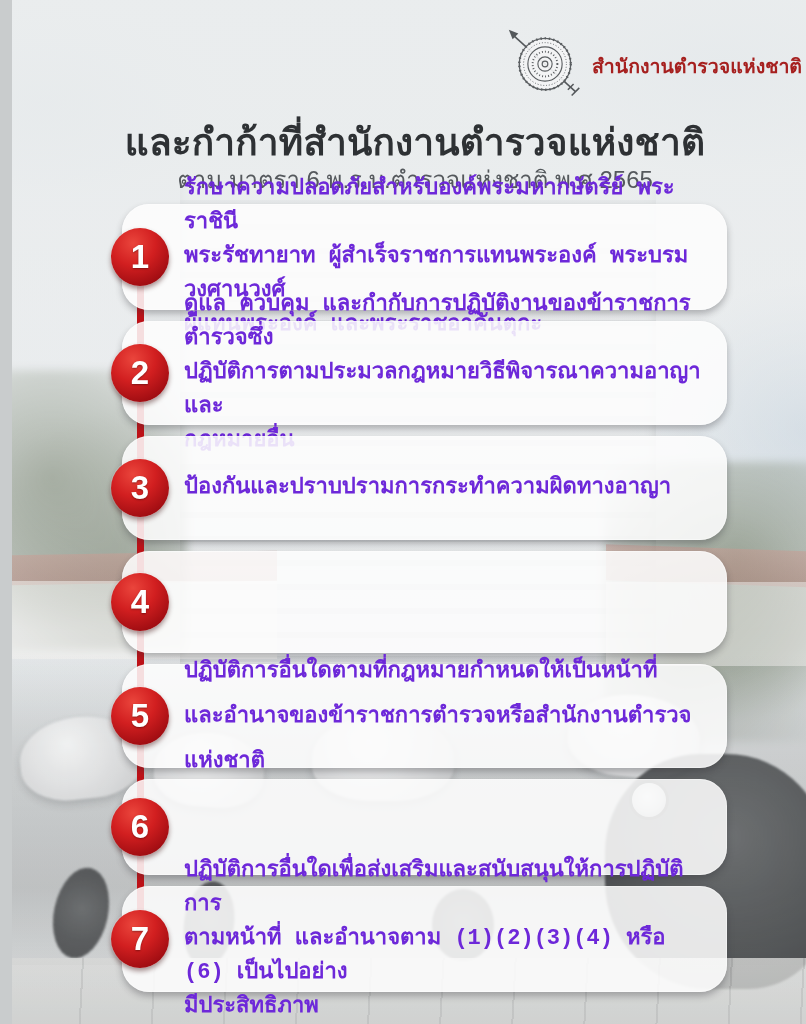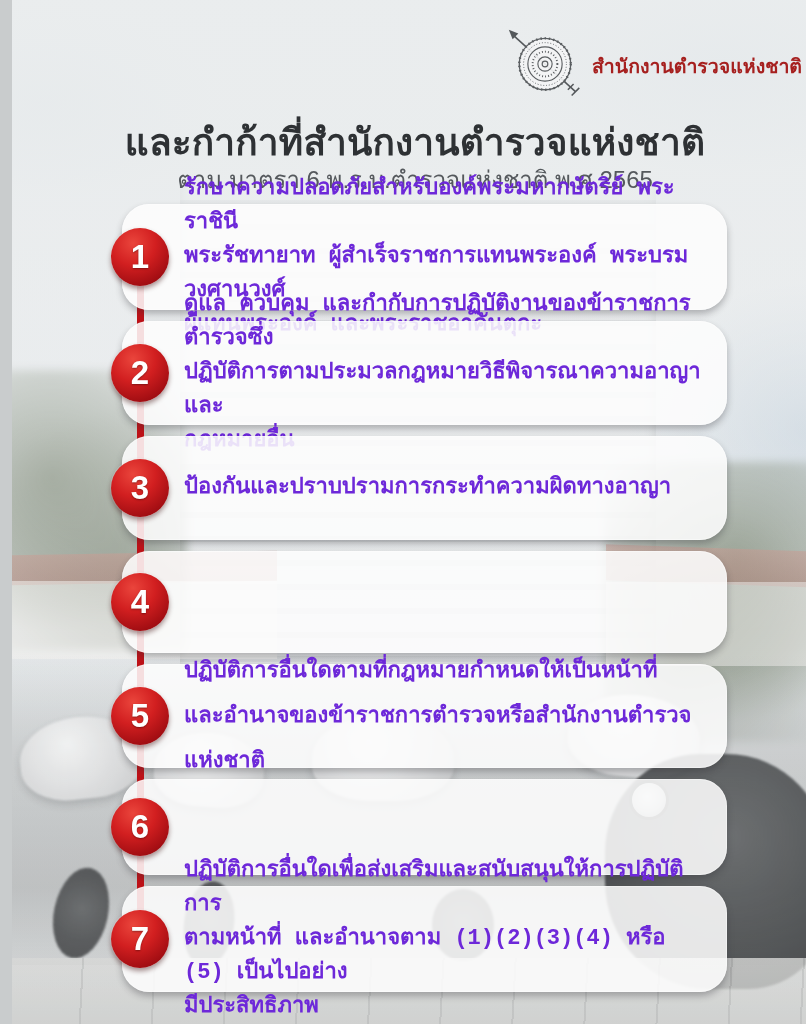--- a/index.html
+++ b/index.html
@@ -191,18 +191,18 @@
 และอำนาจของข้าราชการตำรวจหรือสำนักงานตำรวจแห่งชาติ</p>
     </section>
 
     <section class="card card6 lh1">
       <div class="num">6</div>
     </section>
 
     <section class="card card7 lh3">
       <div class="num">7</div>
       <p class="txt">ปฏิบัติการอื่นใดเพื่อส่งเสริมและสนับสนุนให้การปฏิบัติการ
-ตามหน้าที่ และอำนาจตาม (1)(2)(3)(4) หรือ (5) เป็นไปอย่าง
+ตามหน้าที่ และอำนาจตาม (1)(2)(3)(4) หรือ (6) เป็นไปอย่าง
 มีประสิทธิภาพ</p>
     </section>
   </div>
 
 </div>
 
 </body></html>

